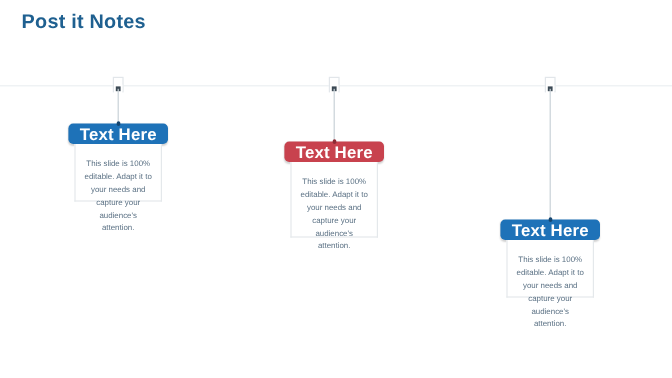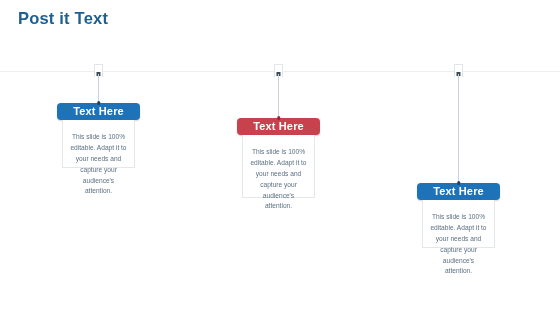--- a/index.html
+++ b/index.html
@@ -105,21 +105,21 @@
     height: 17px;
     border-radius: 4px;
     display: flex;
     align-items: center;
     justify-content: center;
     box-shadow: 0 1px 1.5px rgba(0,0,0,0.18);
   }
 
   .card-header-label {
     color: #ffffff;
-    font-size: 11px;
+    font-size: 14px;
     font-weight: bold;
     letter-spacing: 0.15px;
     line-height: 1;
   }
 
   
   .header-nail {
     position: absolute;
     left: 50%;
     transform: translateX(-50%);
@@ -147,21 +147,21 @@
     font-size: 6.6px;
     line-height: 1.65;
     display: block;
   }
 </style>
 </head>
 <body>
 
 <div id="slide">
 
-  <div id="page-title">Post it Text</div>
+  <div id="page-title">Post it Notes</div>
 
   <div id="divider"></div>
 
   <div class="note" style="left:57px; top:64px; width:83px;">
     <div class="pin-wrap">
       <div class="pin-tab"></div>
       <div class="pin-head"></div>
       <div class="thread" style="height:29px;"></div>
     </div>
     <div class="card" style="top:39px;">

